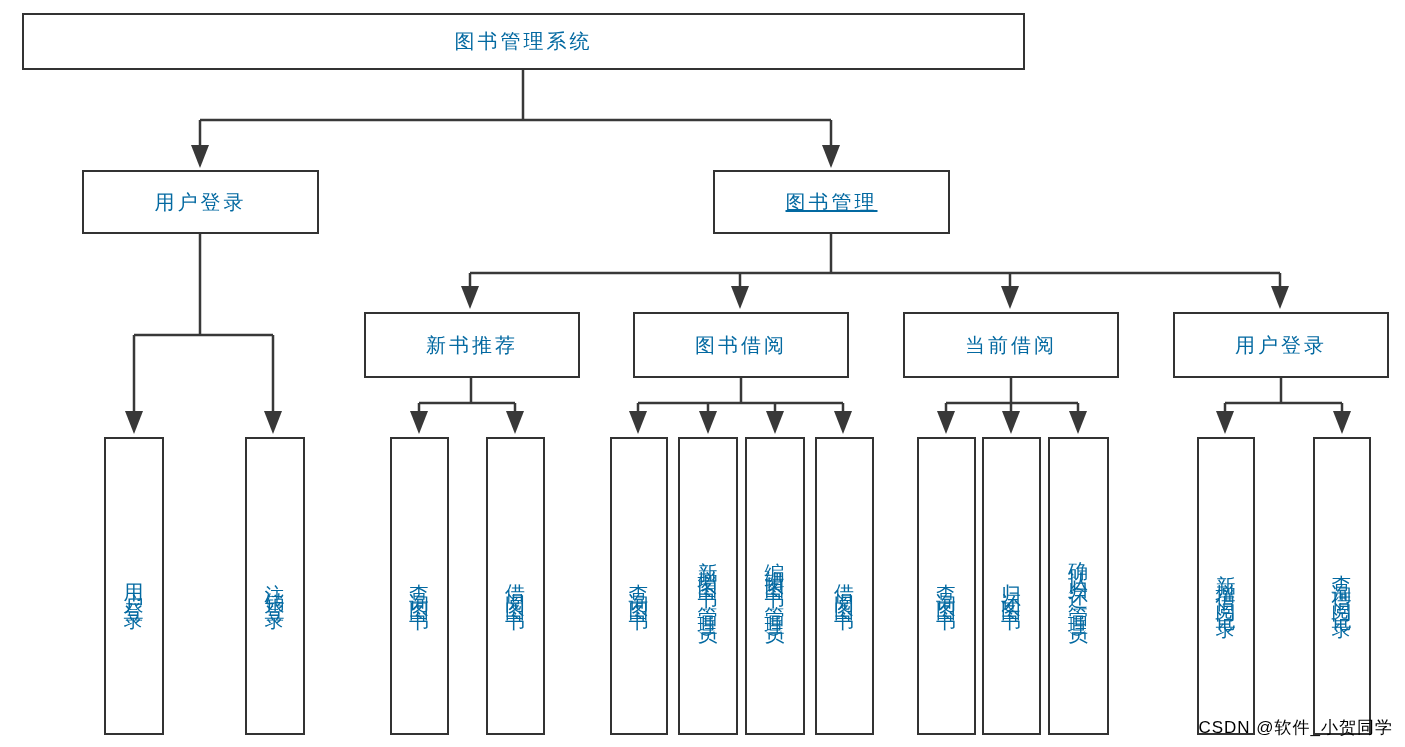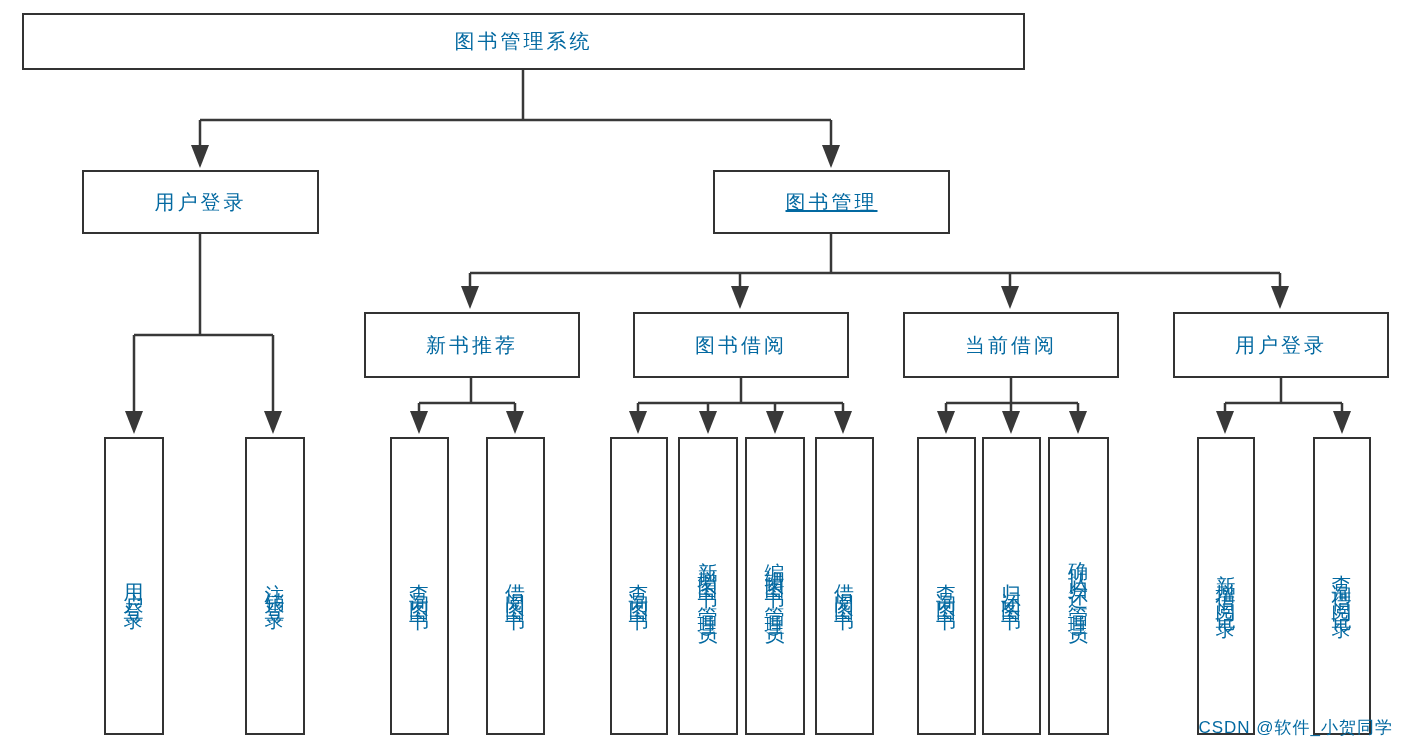--- a/index.html
+++ b/index.html
@@ -36,21 +36,21 @@
   #lf-5{left:610px;width:58px;}
   #lf-6{left:678px;width:60px;}
   #lf-7{left:745px;width:60px;}
   #lf-8{left:815px;width:59px;}
   #lf-9{left:917px;width:59px;}
   #lf-10{left:982px;width:59px;}
   #lf-11{left:1048px;width:61px;}
   #lf-12{left:1197px;width:58px;}
   #lf-13{left:1313px;width:58px;}
   #watermark{
-    position:absolute;right:12px;top:716px;font-size:17px;color:#0369a1;
+    position:absolute;right:12px;top:716px;font-size:17px;color:#000000;
     letter-spacing:1px;white-space:nowrap;
   }
 </style>
 </head>
 <body>
 
 <div id="stage">
 
   <svg id="edges" width="1405" height="747" viewBox="0 0 1405 747">
     <g stroke="#383838" stroke-width="2.5" fill="none">

